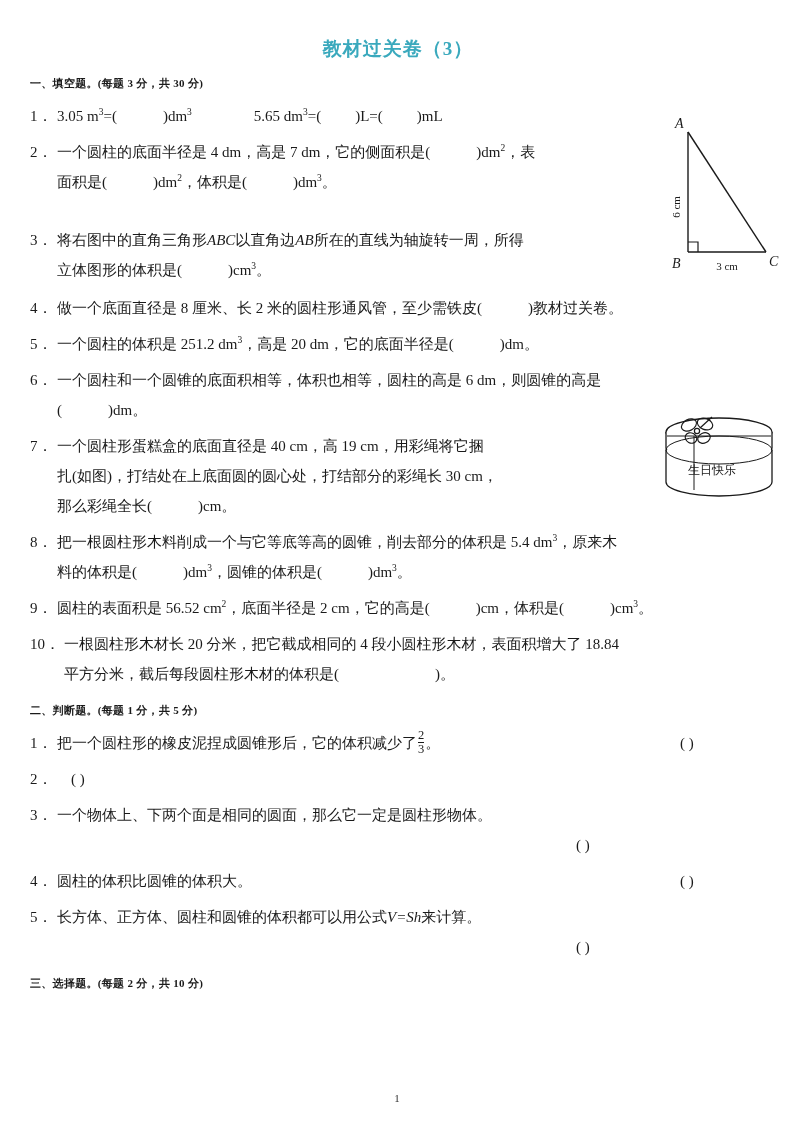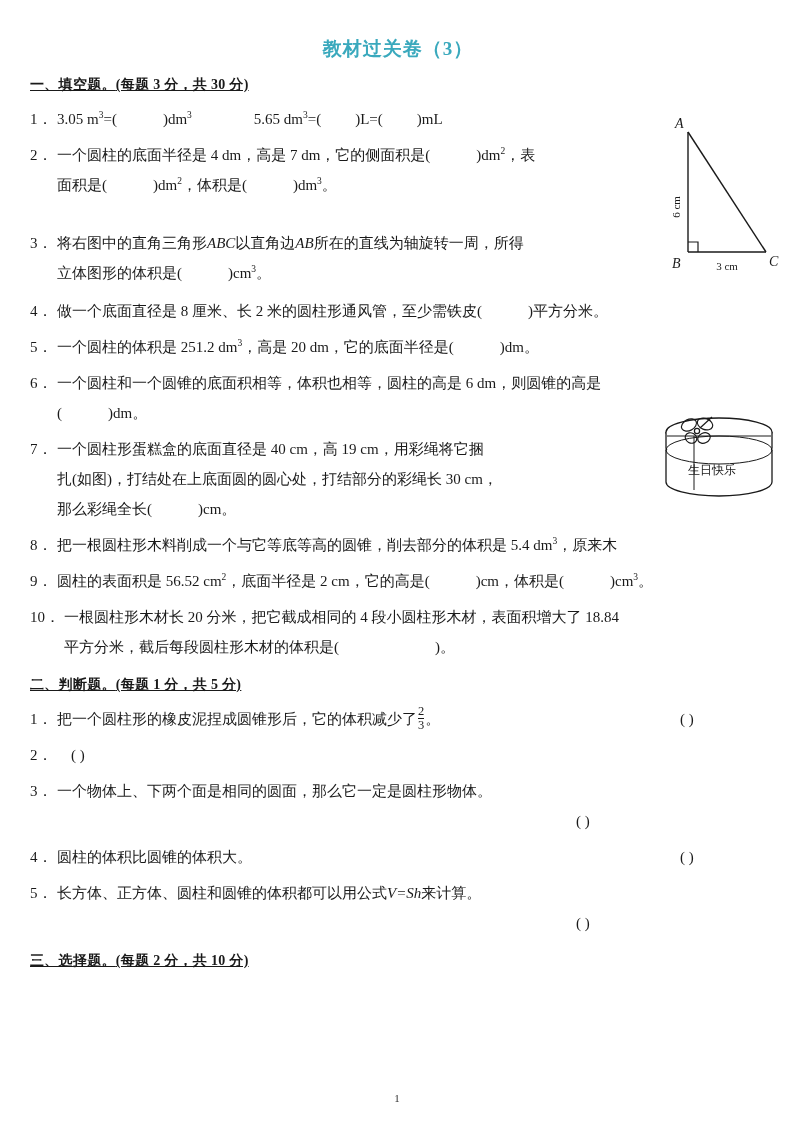--- a/index.html
+++ b/index.html
@@ -29,25 +29,24 @@
     color: #3aa9bd;
     font-size: 19px;
     font-weight: bold;
     letter-spacing: 1px;
     margin: 6px 0 14px 0;
     font-family: "Liberation Serif", "DejaVu Serif", serif;
   }
 
   
   .section-head {
-    font-size: 14px;
+    font-size: 11px;
     font-weight: bold;
     margin: 14px 0 10px 0;
     letter-spacing: .3px;
-    text-decoration: underline;
   }
   .section-head .pts {
     font-weight: bold;
   }
 
   
   .q {
     display: flex;
     align-items: flex-start;
     font-size: 15px;
@@ -246,21 +245,21 @@
       <p>
         <span>立体图形的体积是(</span><span class="bk"></span><span>)cm</span><sup class="ex">3</sup><span>。</span>
       </p>
     </div>
   </div>
 
   <div class="q">
     <span class="q-num">4．</span>
     <div class="q-body">
       <p>
-        <span>做一个底面直径是 8 厘米、长 2 米的圆柱形通风管，至少需铁皮(</span><span class="bk"></span><span>)平方分米。</span>
+        <span>做一个底面直径是 8 厘米、长 2 米的圆柱形通风管，至少需铁皮(</span><span class="bk"></span><span>)教材过关卷。</span>
       </p>
     </div>
   </div>
 
   <div class="q">
     <span class="q-num">5．</span>
     <div class="q-body">
       <p>
         <span>一个圆柱的体积是 251.2 dm</span><sup class="ex">3</sup><span>，高是 20 dm，它的底面半径是(</span><span class="bk"></span><span>)dm。</span>
       </p>
@@ -287,20 +286,23 @@
         <span>那么彩绳全长(</span><span class="bk"></span><span>)cm。</span>
       </p>
     </div>
   </div>
 
   <div class="q">
     <span class="q-num">8．</span>
     <div class="q-body">
       <p>
         <span>把一根圆柱形木料削成一个与它等底等高的圆锥，削去部分的体积是 5.4 dm</span><sup class="ex">3</sup><span>，原来木</span>
+      </p>
+      <p>
+        <span>料的体积是(</span><span class="bk"></span><span>)dm</span><sup class="ex">3</sup><span>，圆锥的体积是(</span><span class="bk"></span><span>)dm</span><sup class="ex">3</sup><span>。</span>
       </p>
     </div>
   </div>
 
   <div class="q">
     <span class="q-num">9．</span>
     <div class="q-body">
       <p>
         <span>圆柱的表面积是 56.52 cm</span><sup class="ex">2</sup><span>，底面半径是 2 cm，它的高是(</span><span class="bk"></span><span>)cm，体积是(</span><span class="bk"></span><span>)cm</span><sup class="ex">3</sup><span>。</span>
       </p>

